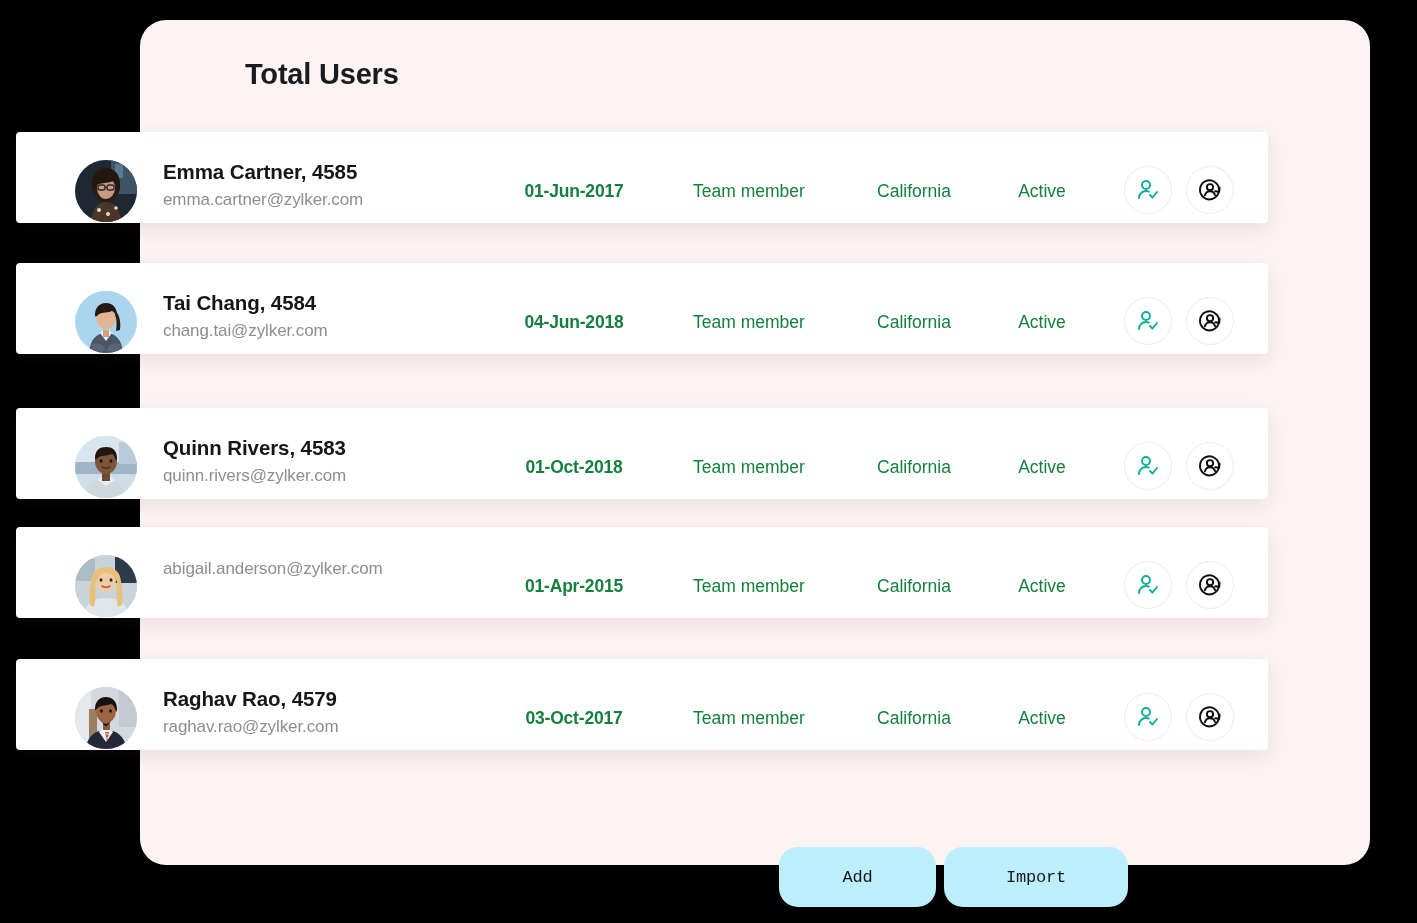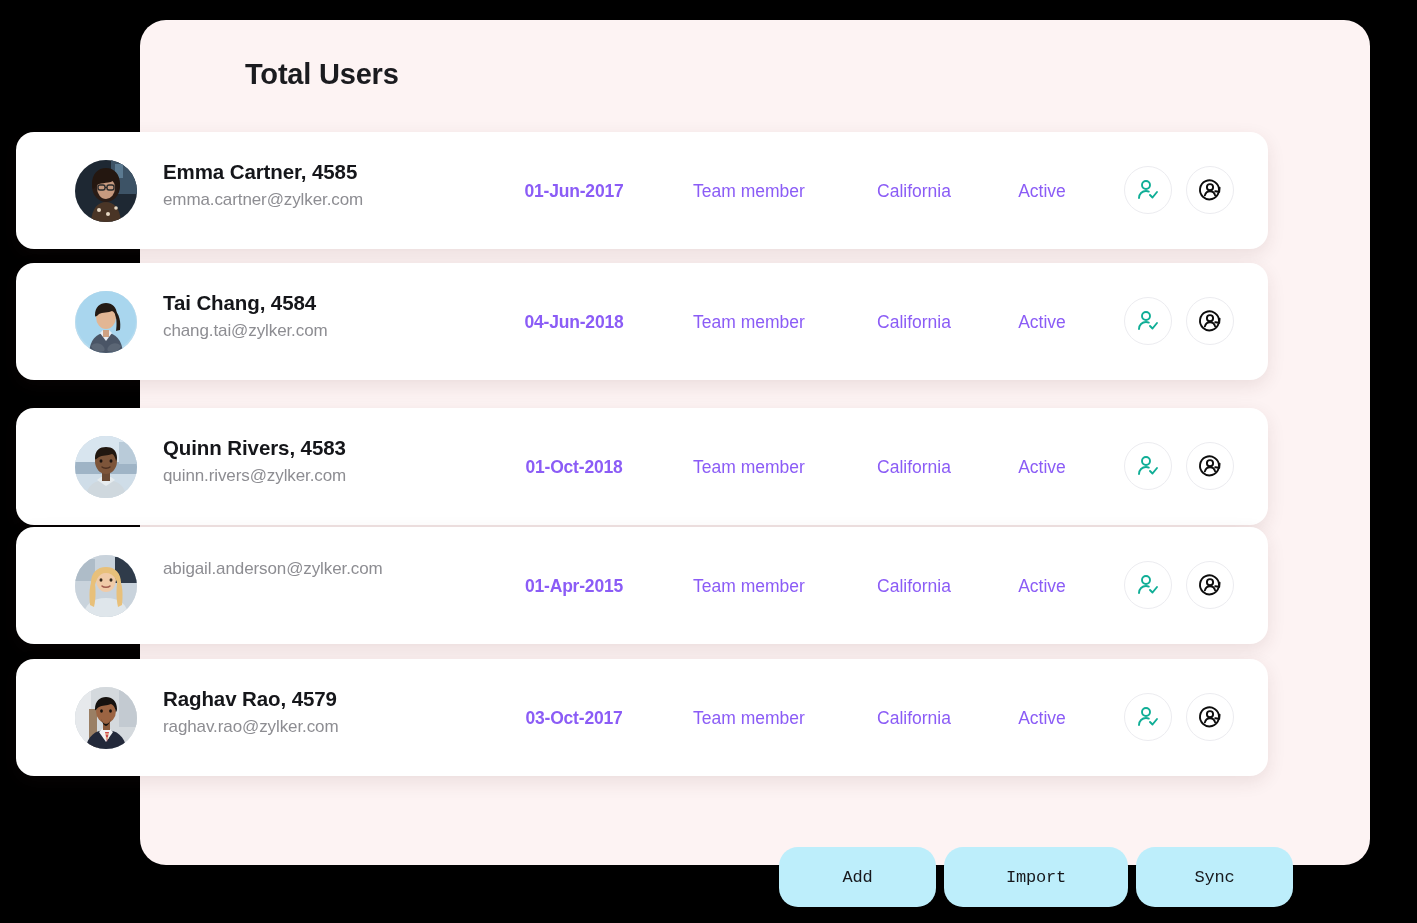--- a/index.html
+++ b/index.html
@@ -39,23 +39,23 @@
     color: #1b1b1f;
     letter-spacing: -0.2px;
     margin-left: 40px;
   }
 
   
   .row-card {
     position: absolute;
     left: 16px;
     width: 1252px;
-    height: 117px;
+    height: 91px;
     background: #ffffff;
-    border-radius: 18px;
+    border-radius: 4px;
     box-shadow: 0 6px 18px rgba(80, 40, 40, 0.10);
   }
 
   .row-1 { top: 132px; }
   .row-2 { top: 263px; }
   .row-3 { top: 395px; margin-top: 13px; }
   .row-4 { top: 527px; }
   .row-5 { top: 659px; }
 
   
@@ -96,21 +96,21 @@
   }
 
   
   .col {
     position: absolute;
     top: 47px;
     height: 24px;
     line-height: 24px;
     text-align: center;
     font-size: 17.5px;
-    color: #8b5cf6;
+    color: #15803d;
     white-space: nowrap;
   }
   .col-date   { left: 478px;  width: 160px; font-weight: bold; letter-spacing: -0.2px; }
   .col-role   { left: 648px;  width: 170px; }
   .col-loc    { left: 838px;  width: 120px; }
   .col-status { left: 968px;  width: 116px; }
 
   
   .actions {
     position: absolute;
@@ -379,16 +379,15 @@
           <path d="M7.9 18.4c.6-2.5 2.6-4.2 5.1-4.2s4.5 1.7 5.1 4.2"></path>
           <polyline points="22.6,10.6 22.2,14.8 18.2,14.2"></polyline>
         </svg>
       </div>
     </div>
   </div>
 
   <div class="btn-bar">
     <button class="action-btn btn-add">Add</button>
     <button class="action-btn btn-import">Import</button>
-    <button class="action-btn btn-sync">Sync</button>
   </div>
 
 </div>
 
 </body></html>

